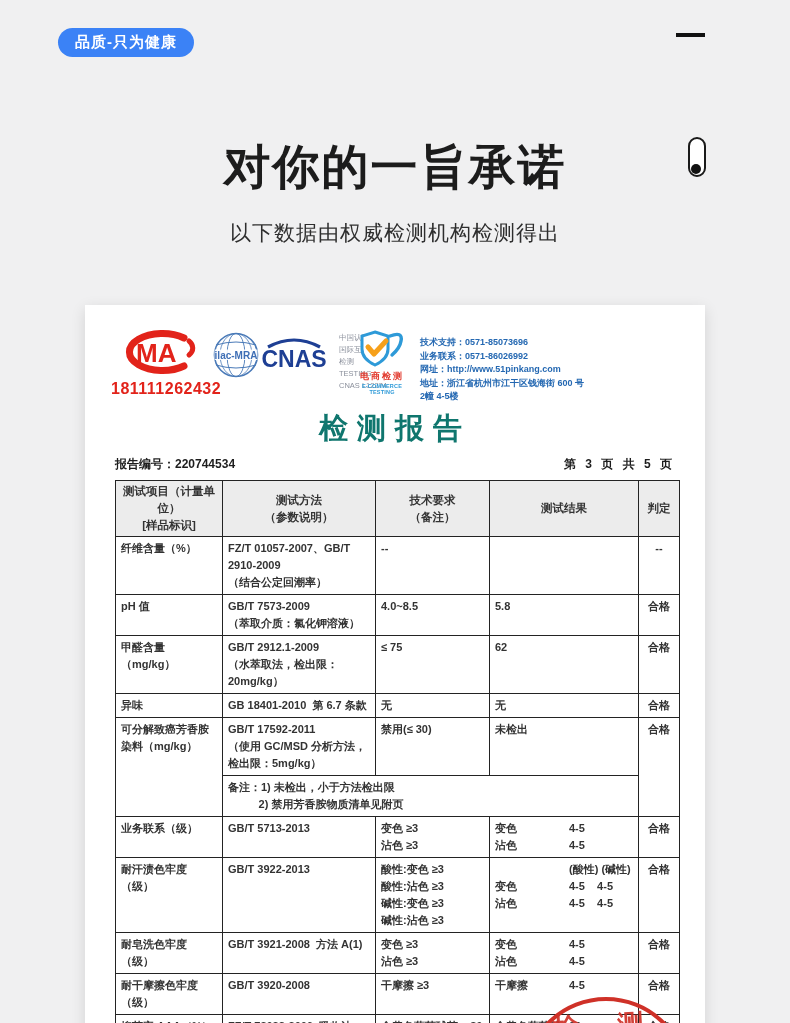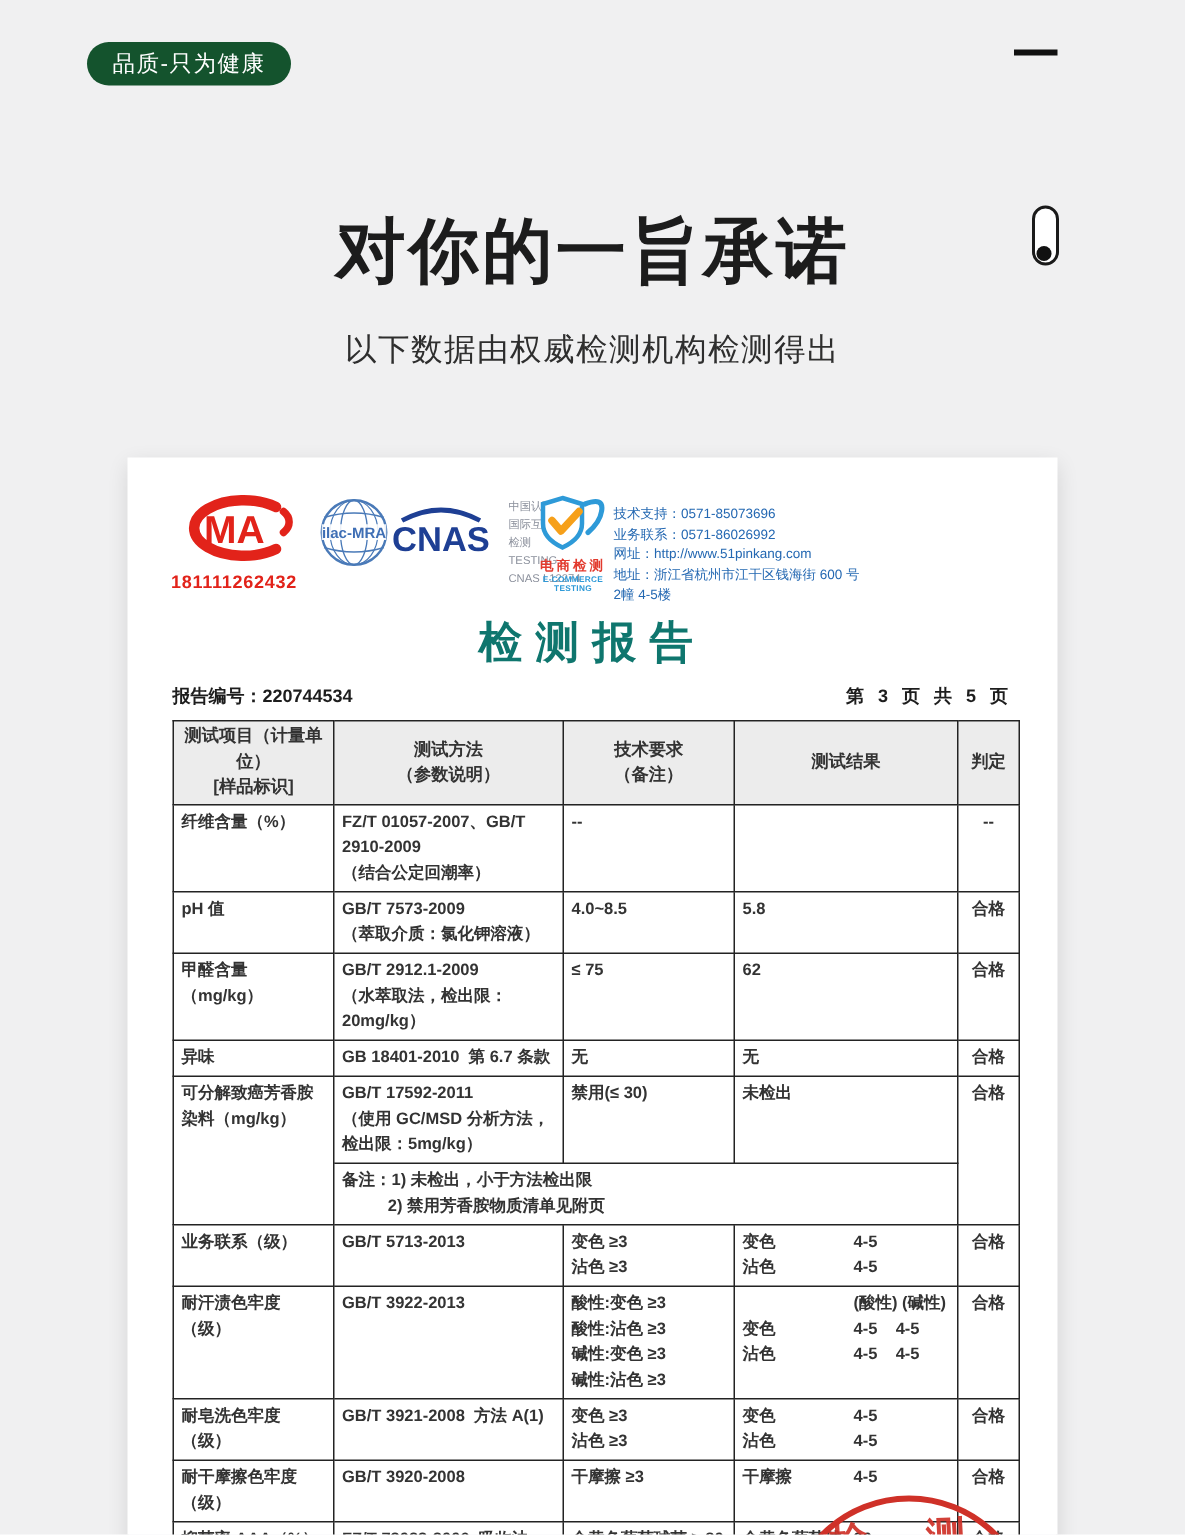--- a/index.html
+++ b/index.html
@@ -5,50 +5,50 @@
   html,body{margin:0;padding:0;}
   body{
     width:790px;height:1023px;position:relative;overflow:hidden;
     background:#f0f0f1;
     font-family:"Liberation Sans",sans-serif;
     color:#222;
   }
   
   .badge{
     position:absolute;left:58px;top:28px;
-    background:#14532d;color:#fff;border-radius:15px;
-    padding:5px 17px;font-size:15px;font-weight:400;letter-spacing:1px;
+    background:#3b82f6;color:#fff;border-radius:15px;
+    padding:5px 17px;font-size:15px;font-weight:700;letter-spacing:1px;
   }
   .menu-dash{position:absolute;left:676px;top:33px;width:29px;height:4px;background:#111;}
   .main-title{
     position:absolute;top:136px;left:0;width:100%;text-align:center;
     font-size:47px;color:#1c1c1c;letter-spacing:2px;font-weight:700;
   }
   .subtitle{
     position:absolute;top:219px;left:0;width:100%;text-align:center;
     font-size:21px;color:#2e2e2e;letter-spacing:1px;
   }
   .scroll-pill{position:absolute;left:688px;top:137px;width:14px;height:36px;border:2px solid #1a1a1a;border-radius:9px;background:#fff;}
   .scroll-pill .dot{position:absolute;left:1px;bottom:1px;width:10px;height:10px;background:#111;border-radius:50%;}
 
   
   .card{
     position:absolute;left:85px;top:305px;width:620px;height:900px;
     background:#fff;box-shadow:0 4px 14px rgba(0,0,0,.12);overflow:hidden;
   }
   .doc-header{position:relative;height:76px;margin:24px 26px 0;}
   .cma{position:absolute;left:0;top:0;width:90px;text-align:center;color:#e2231a;}
-  .cma-number{font-size:12px;font-weight:700;letter-spacing:.5px;margin-top:0;}
+  .cma-number{font-size:16px;font-weight:700;letter-spacing:.5px;margin-top:0;}
   .ilac{position:absolute;left:102px;top:3px;}
   .cnas{position:absolute;left:150px;top:7px;}
   .accr{position:absolute;left:216px;top:3px;font-size:7.5px;color:#8a8f9b;line-height:12px;white-space:pre-line;margin-left:12px;}
   .shield{position:absolute;left:242px;top:0;width:58px;text-align:center;}
   .shield-name{color:#e23a2e;font-size:9px;font-weight:700;letter-spacing:2px;margin-top:-3px;}
   .shield-sub{color:#2e9ad8;font-size:5.5px;font-weight:700;letter-spacing:.2px;}
-  .contact{position:absolute;left:298px;top:7px;color:#2468b2;font-size:9px;font-weight:400;line-height:13.5px;}
+  .contact{position:absolute;left:309px;top:7px;color:#2468b2;font-size:9px;font-weight:700;line-height:13.5px;}
   .doc-title{
     text-align:center;font-family:"DejaVu Serif",serif;font-size:29px;font-weight:700;
     color:#0f766e;letter-spacing:9px;margin-top:4px;
   }
   .report-row{display:flex;justify-content:space-between;margin:7px 30px 0;font-size:12px;font-weight:700;color:#1d1d1d;gap:20px;}
   .page-info{letter-spacing:3px;}
 
   table{border-collapse:collapse;margin:7px 30px 0;table-layout:fixed;width:564px;font-size:11px;color:#333;}
   th,td{border:1.6px solid #232323;vertical-align:top;padding:3px 5px;line-height:17px;font-weight:700;text-align:left;}
   th{background:#ececec;text-align:center;font-size:11.5px;vertical-align:middle;padding:2px 1px;}

